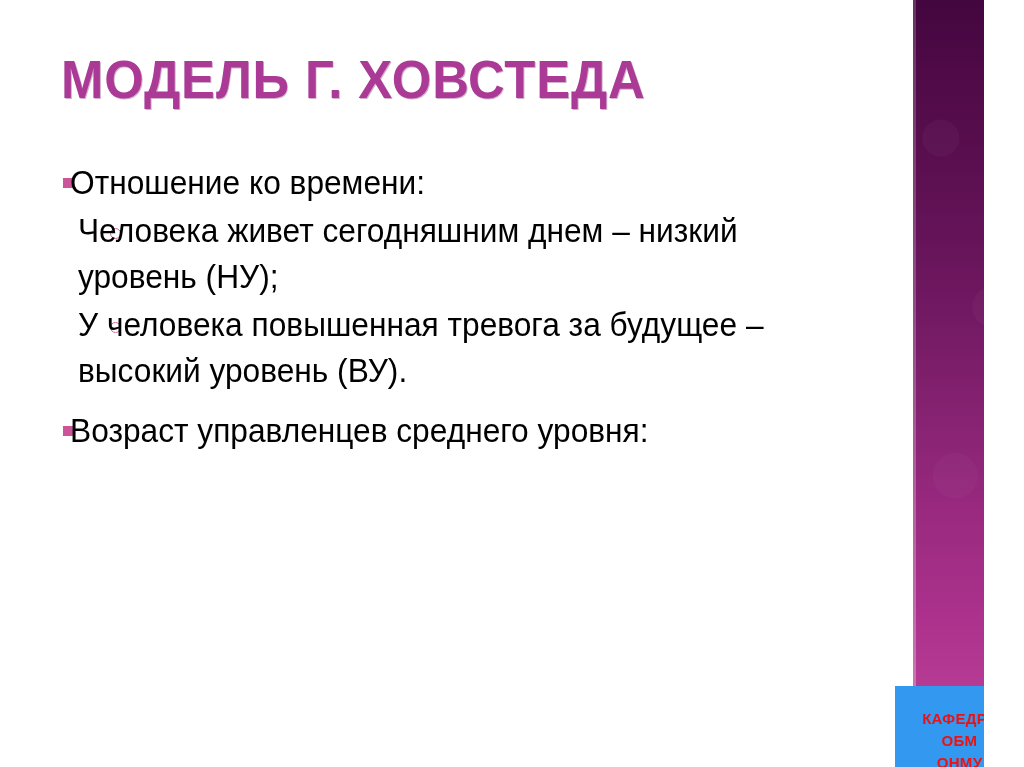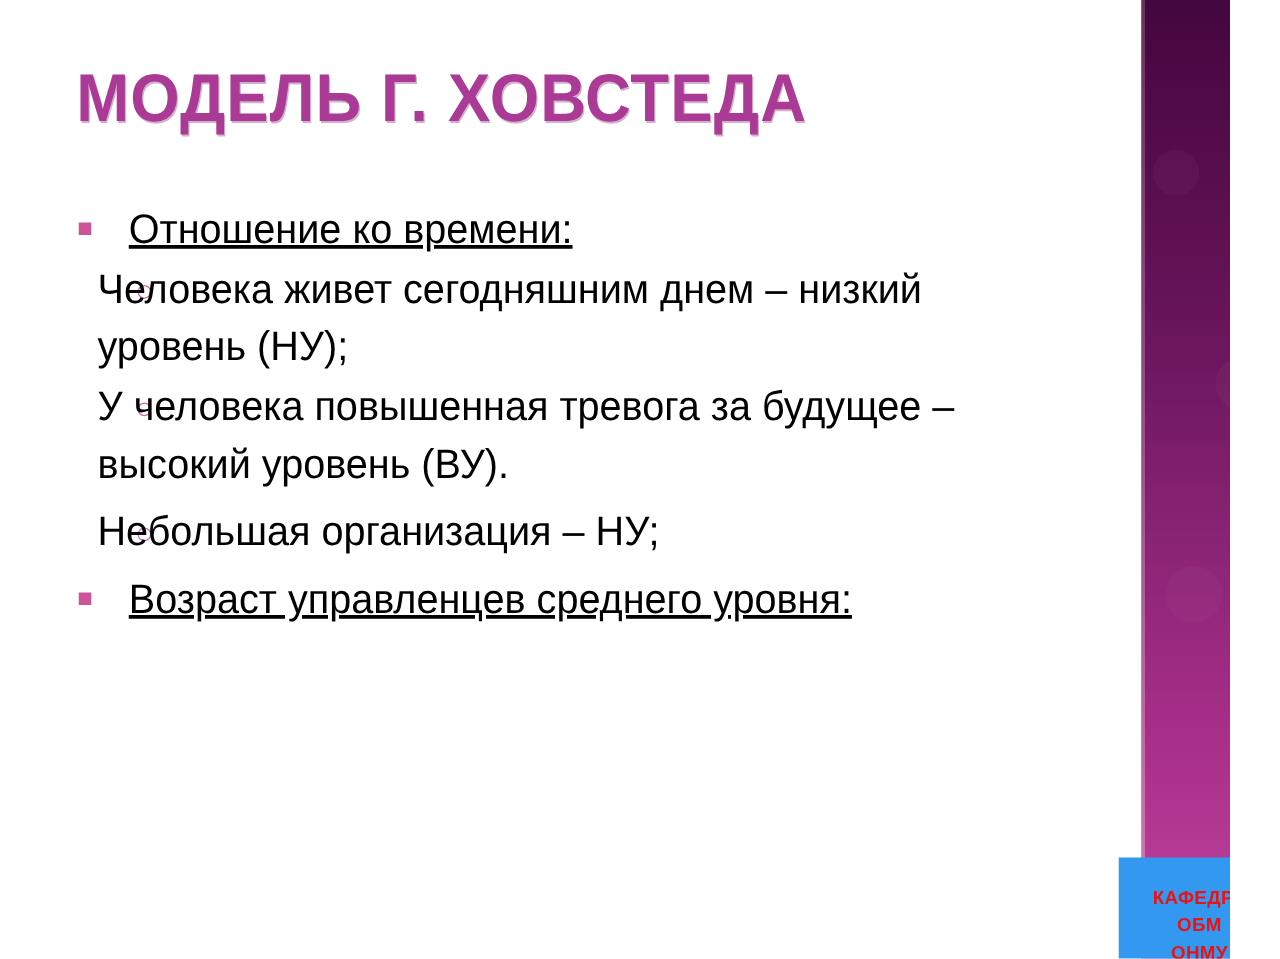--- a/index.html
+++ b/index.html
@@ -83,23 +83,22 @@
     width: 900px;
   }
 
   .bullet-row {
     position: relative;
     display: block;
   }
 
   
   .lvl1 {
-    padding-left: 103px;
+    padding-left: 70px;
     margin-bottom: 2px;
-    text-decoration: underline;
   }
   .lvl1 .txt {
     font-size: 33px;
     line-height: 46px;
     color: #000000;
     font-family: "Liberation Sans Narrow", "Liberation Sans", sans-serif;
     transform: scaleX(0.96);
     transform-origin: left top;
     display: block;
     white-space: nowrap;
@@ -187,24 +186,20 @@
     </div>
 
     <div class="bullet-row lvl2">
       <span class="marker-circle"></span>
       <span class="txt">У человека повышенная тревога за будущее – высокий уровень (ВУ).</span>
     </div>
 
     <div class="group-gap"></div>
 
 
-    <div class="bullet-row lvl2">
-      <span class="marker-circle"></span>
-      <span class="txt">Небольшая организация – НУ;</span>
-    </div>
 
 
     <div class="group-gap"></div>
 
     <div class="bullet-row lvl1">
       <span class="marker-square"></span>
       <span class="txt">Возраст управленцев среднего уровня:</span>
     </div>
 
 

